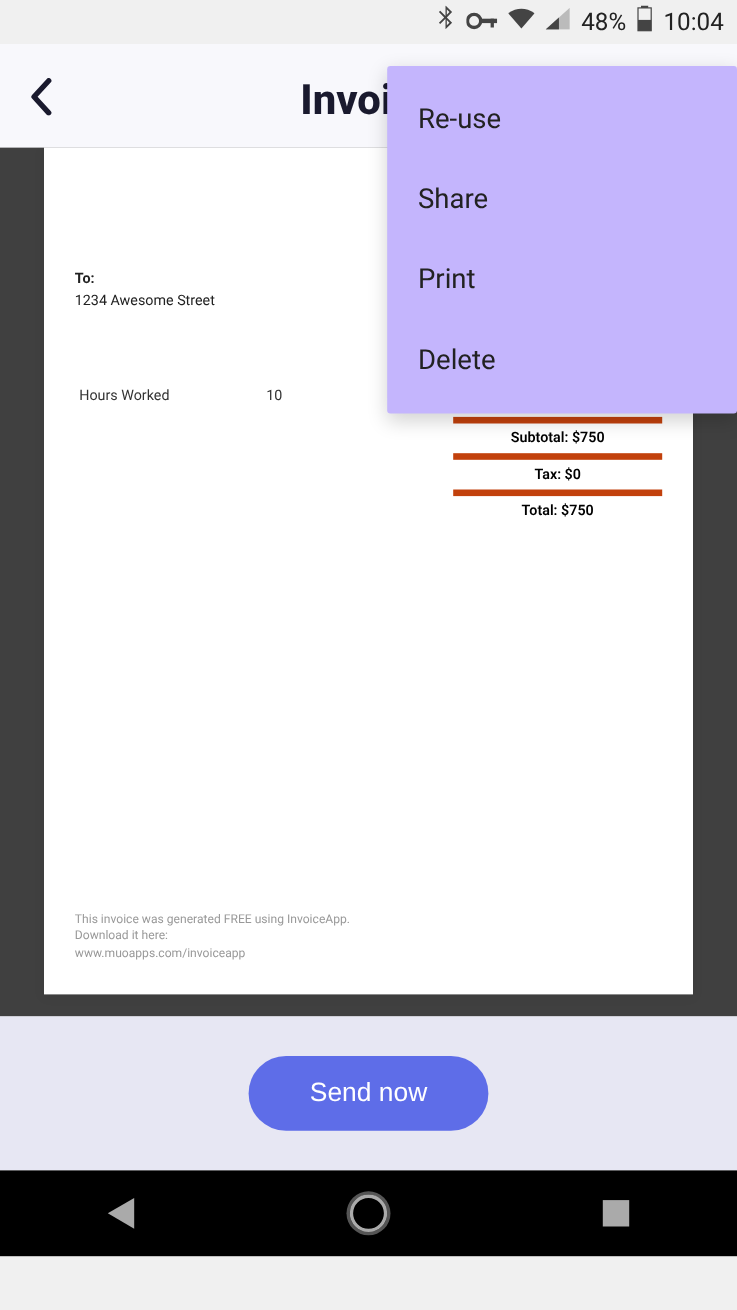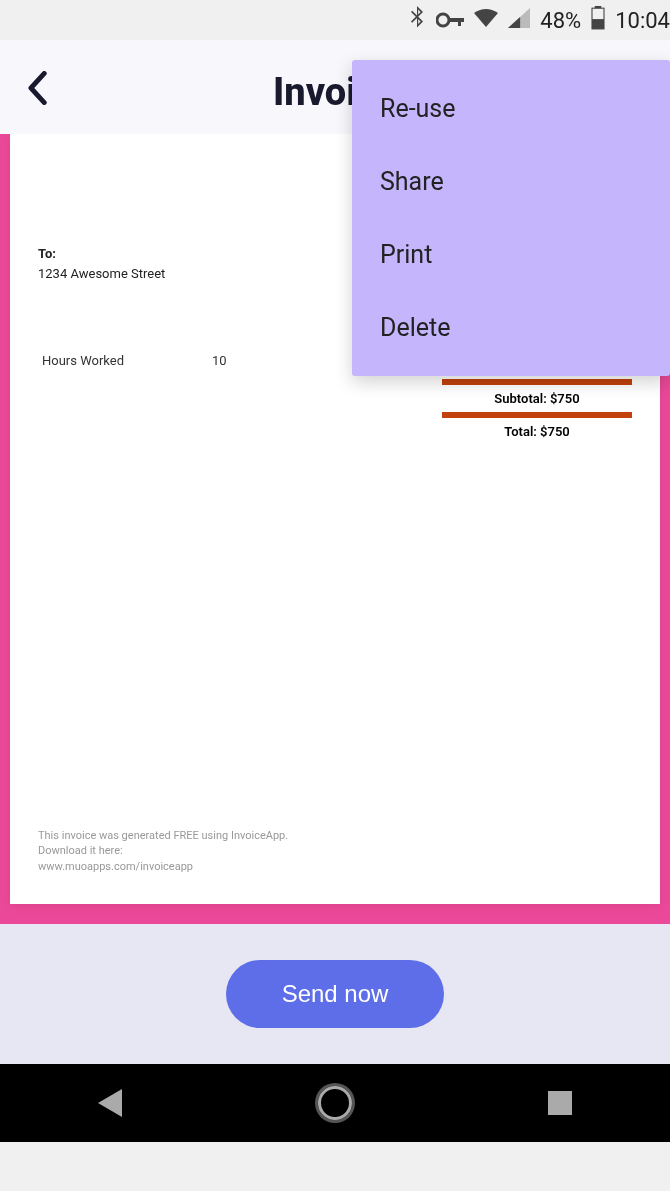--- a/index.html
+++ b/index.html
@@ -9,21 +9,21 @@
   font-family: -apple-system, BlinkMacSystemFont, 'Segoe UI', Roboto, sans-serif;
   background: #f0f0f0;
   position: relative;
   overflow: hidden;
 }
 .status-bar {
   height: 40px;
   background: #f0f0f0;
   display: flex;
   justify-content: flex-end;
-  padding: 0 0;
+  padding: 0 12px;
   gap: 8px;
   font-size: 22px;
   color: #222;
 }
 .status-icons { display: flex; align-items: center; gap: 10px; }
 .header {
   background: #f8f8fc;
   padding: 30px 20px 20px;
   display: flex;
   align-items: center;
@@ -37,22 +37,22 @@
   left: 26px;
 }
 .header-title {
   flex: 1;
   text-align: center;
   font-size: 38px;
   font-weight: 800;
   color: #1a1a2e;
 }
 .content {
-  background: #ec4899;
-  padding: 0 10px 20px;
+  background: #404040;
+  padding: 0 40px 20px;
 }
 .invoice-card {
   background: #fff;
   box-shadow: 0 2px 10px rgba(0,0,0,0.08);
   padding: 110px 28px 30px;
   min-height: 770px;
   display: flex;
   flex-direction: column;
 }
 .parties { display: flex; gap: 40px; margin-bottom: 24px; }
@@ -211,20 +211,21 @@
         <div>5678 Excellent</div>
         <div>5556789</div>
       </div>
     </div>
     <div class="table-row">
       <div>Hours Worked</div>
       <div>10</div>
     </div>
     <div class="totals">
       <div class="total-line">Subtotal: $750</div>
+      <div class="total-line">Tax: $0</div>
       <div class="total-line">Total: $750</div>
     </div>
     <div class="footer-note">
       <div>This invoice was generated FREE using InvoiceApp.</div>
       <div>Download it here:</div>
       <div>www.muoapps.com/invoiceapp</div>
     </div>
   </div>
 </div>
 

